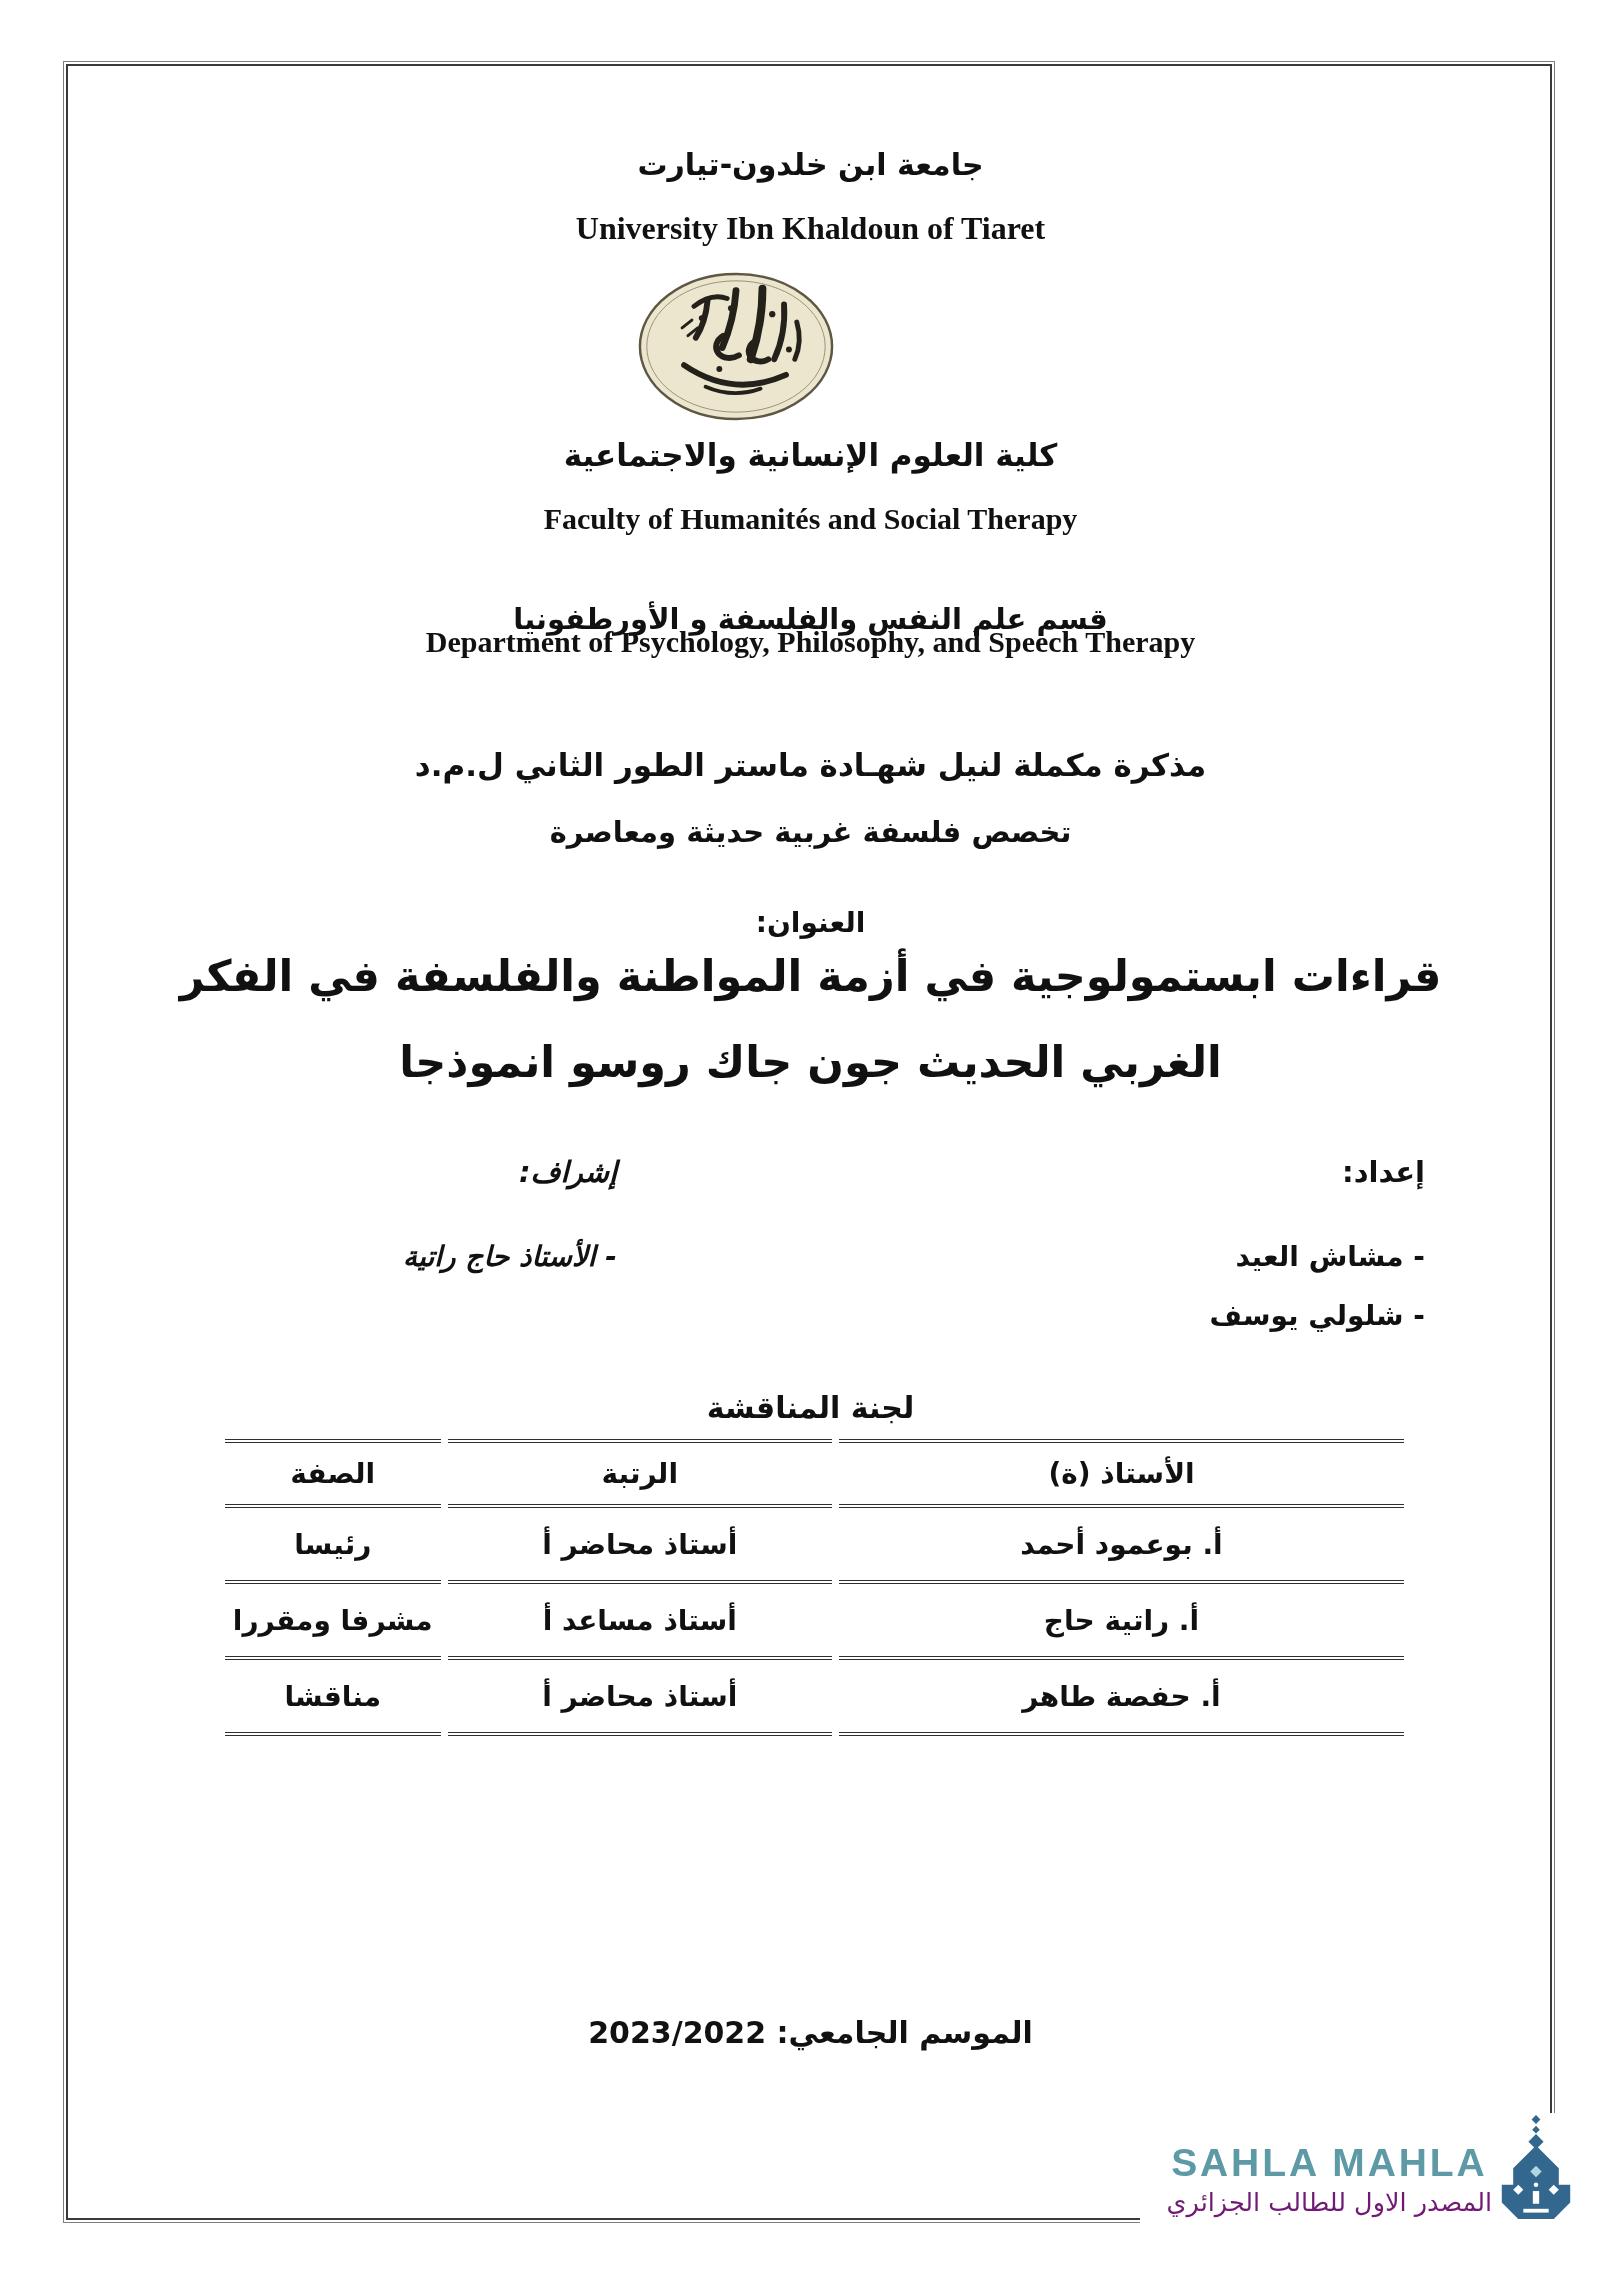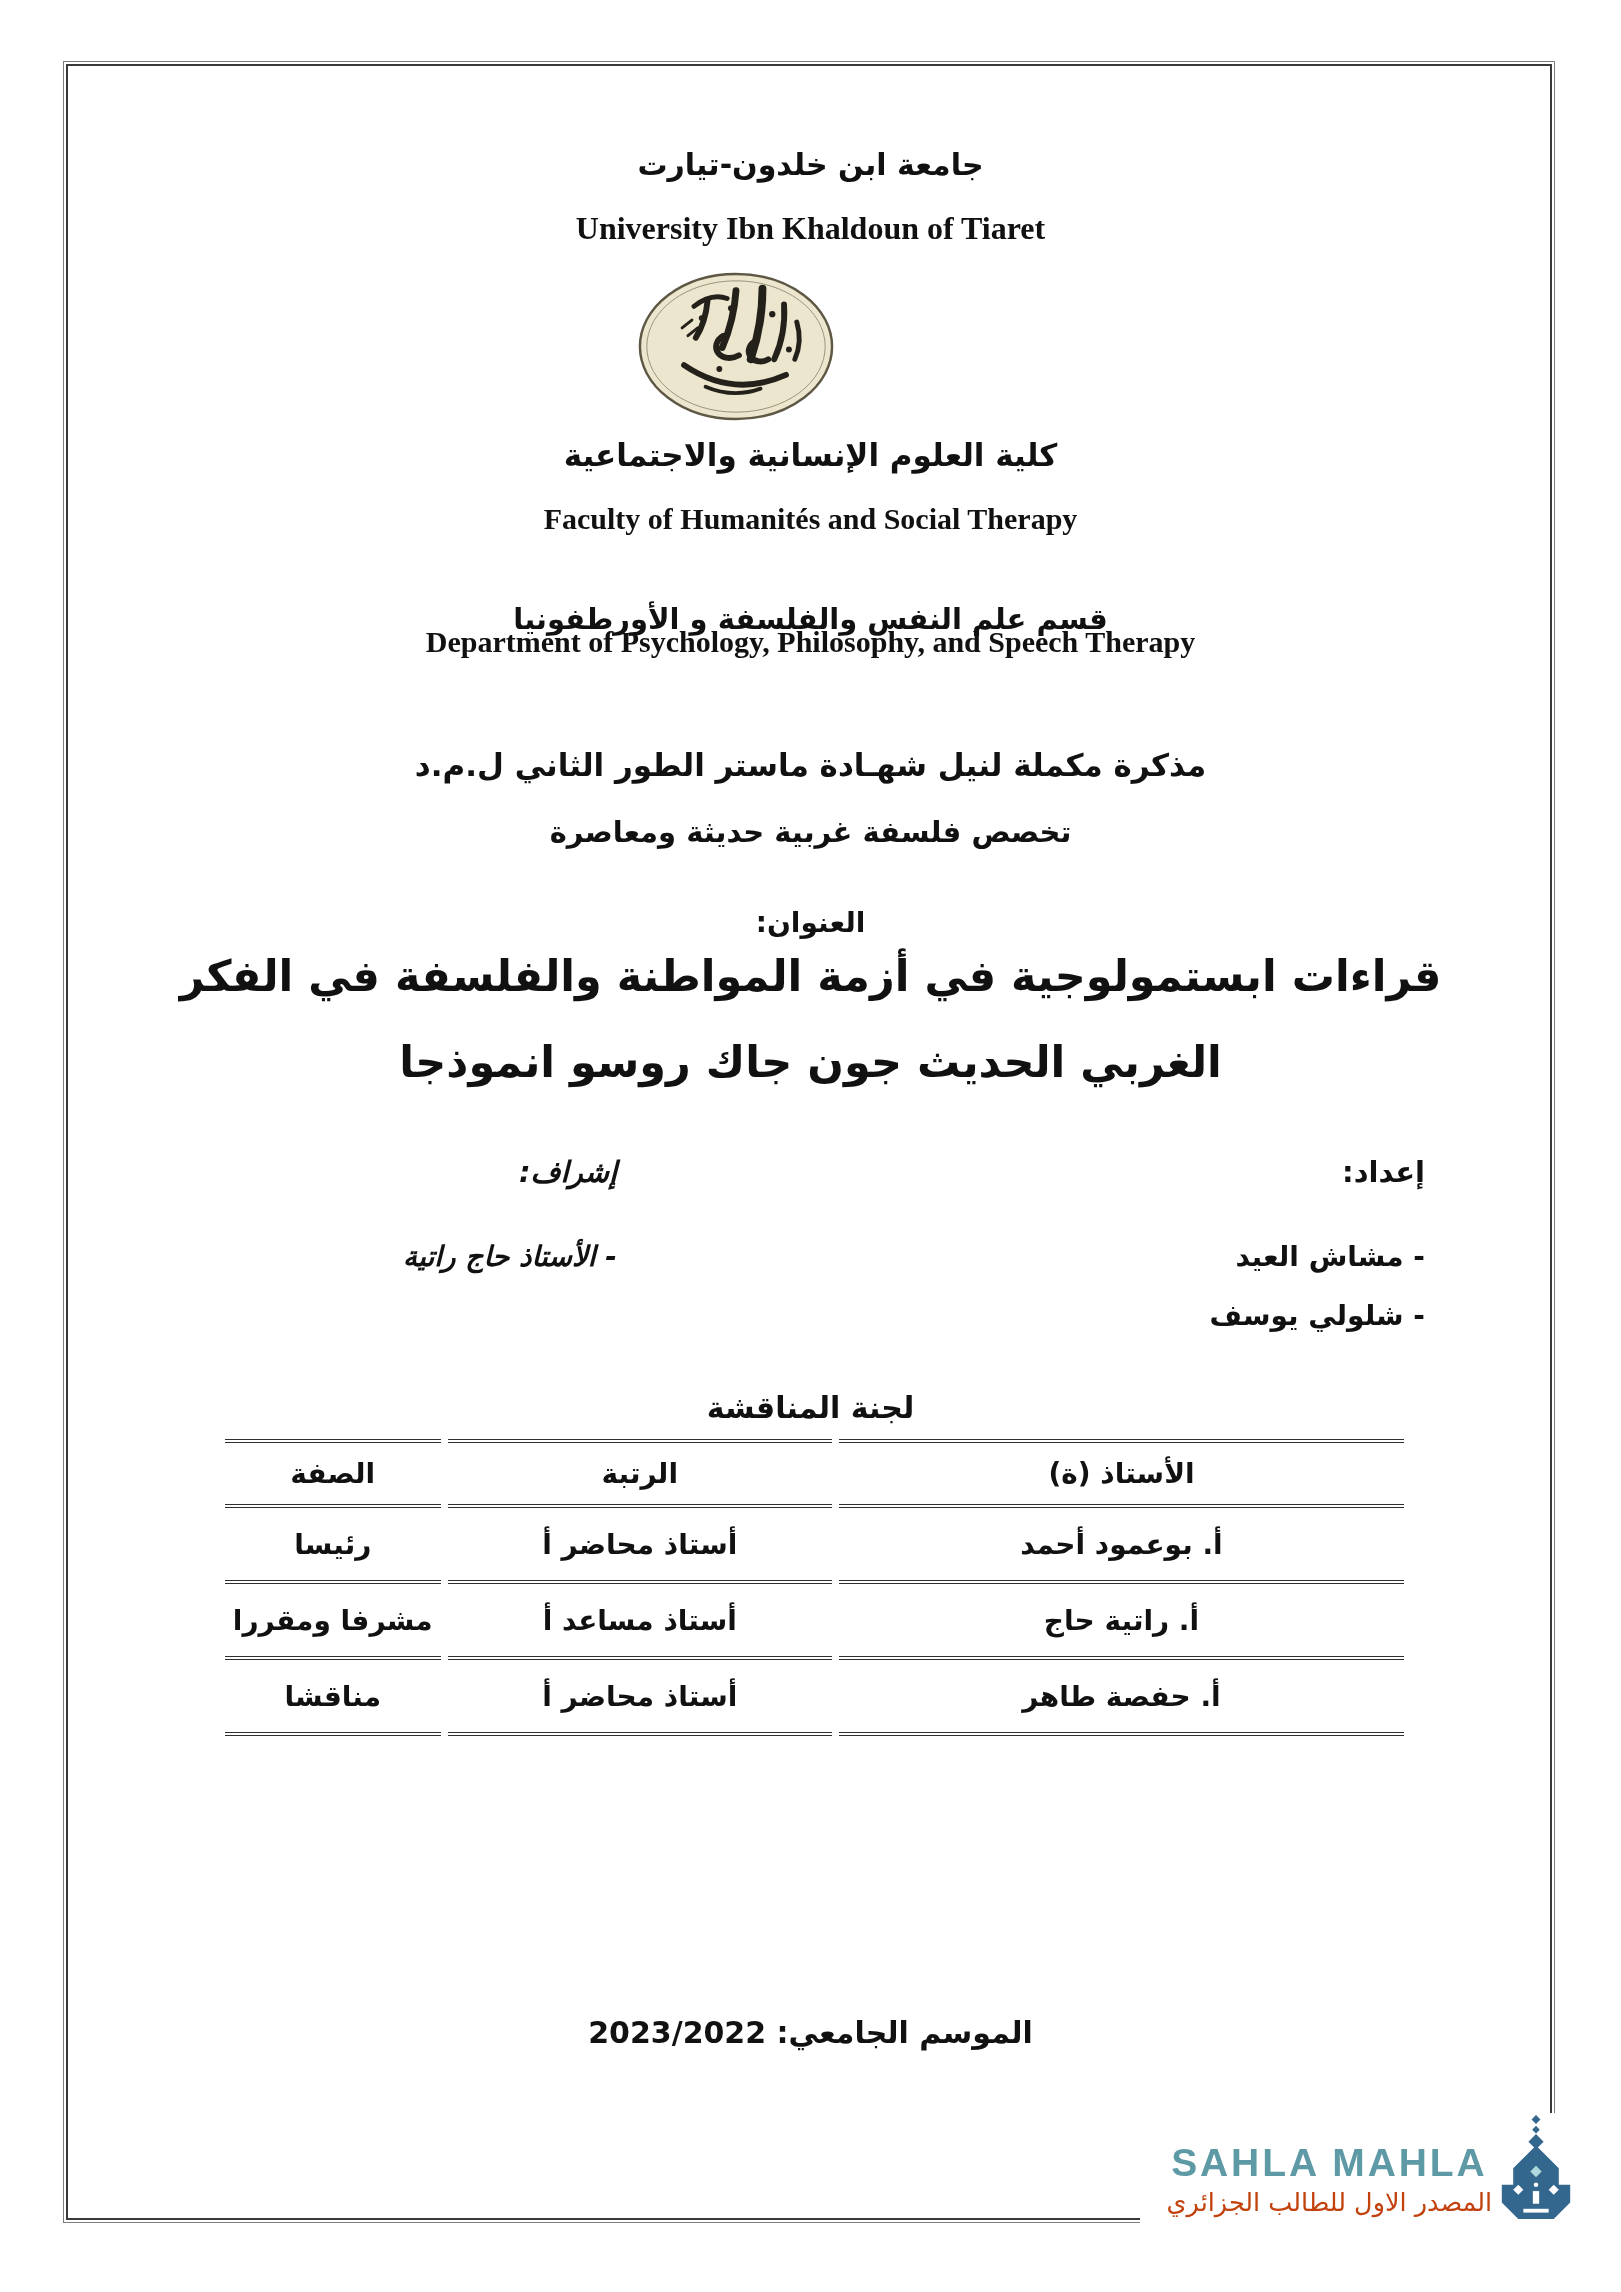--- a/index.html
+++ b/index.html
@@ -62,21 +62,21 @@
   .sahla{
     position:absolute;top:2113px;right:45px;display:flex;direction:ltr;
     align-items:flex-start;background:#ffffff;z-index:5;padding:2px 2px 5.9px 7.8px;
   }
   .sahla-text{text-align:center;margin-top:25.5px;margin-left:19px;}
   .sahla-name{
     font-family:"Liberation Sans","DejaVu Sans",sans-serif;
     font-size:39px;font-weight:800;letter-spacing:2.9px;color:#5e99a6;white-space:nowrap;
   }
   .sahla-tagline{
-    direction:rtl;font-size:25.5px;color:#c2410c;margin-top:2.9px;white-space:nowrap;
+    direction:rtl;font-size:25.5px;color:#701a75;margin-top:2.9px;white-space:nowrap;
     font-family:"DejaVu Sans",sans-serif;
   }
   .sahla-glyph{width:76px;height:104px;margin-left:5.9px;flex:none;}
 </style>
 </head>
 <body>
 
 <div class="frame-outer">
   <div class="frame-inner"></div>
 </div>

